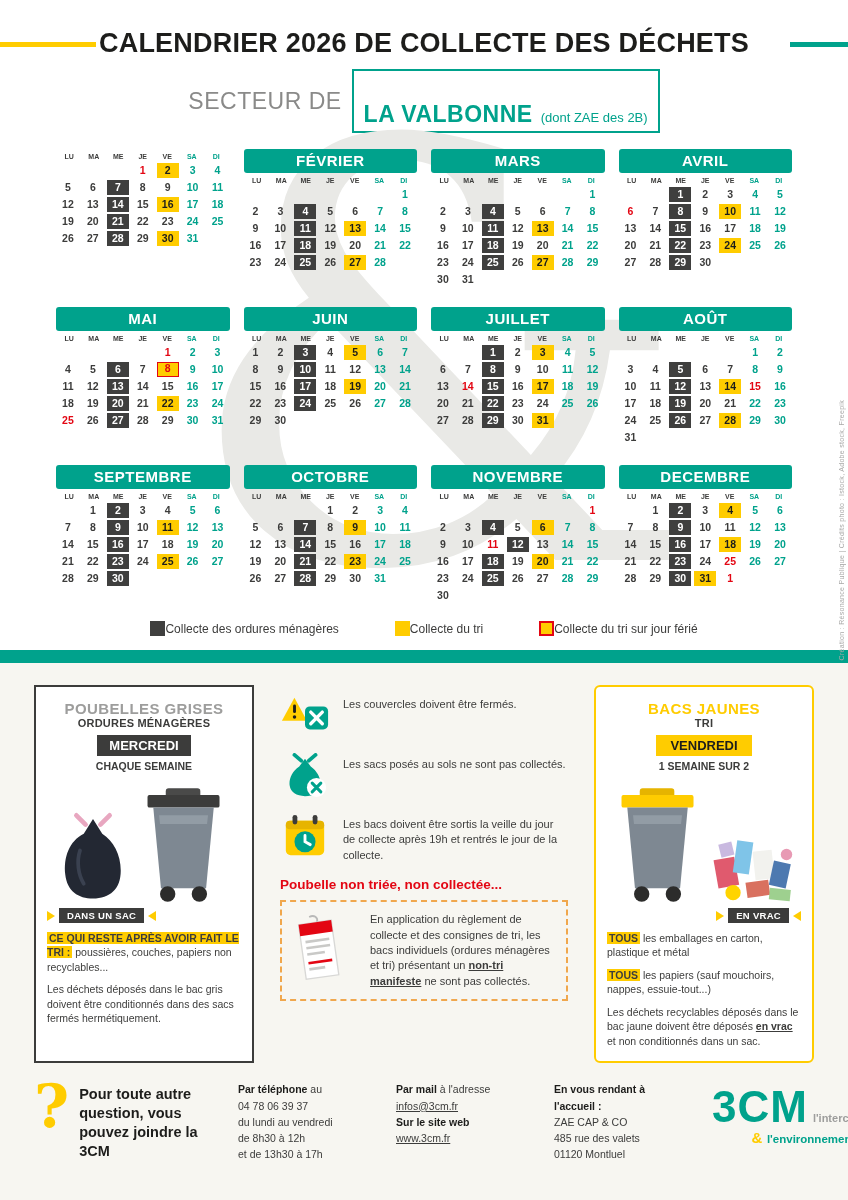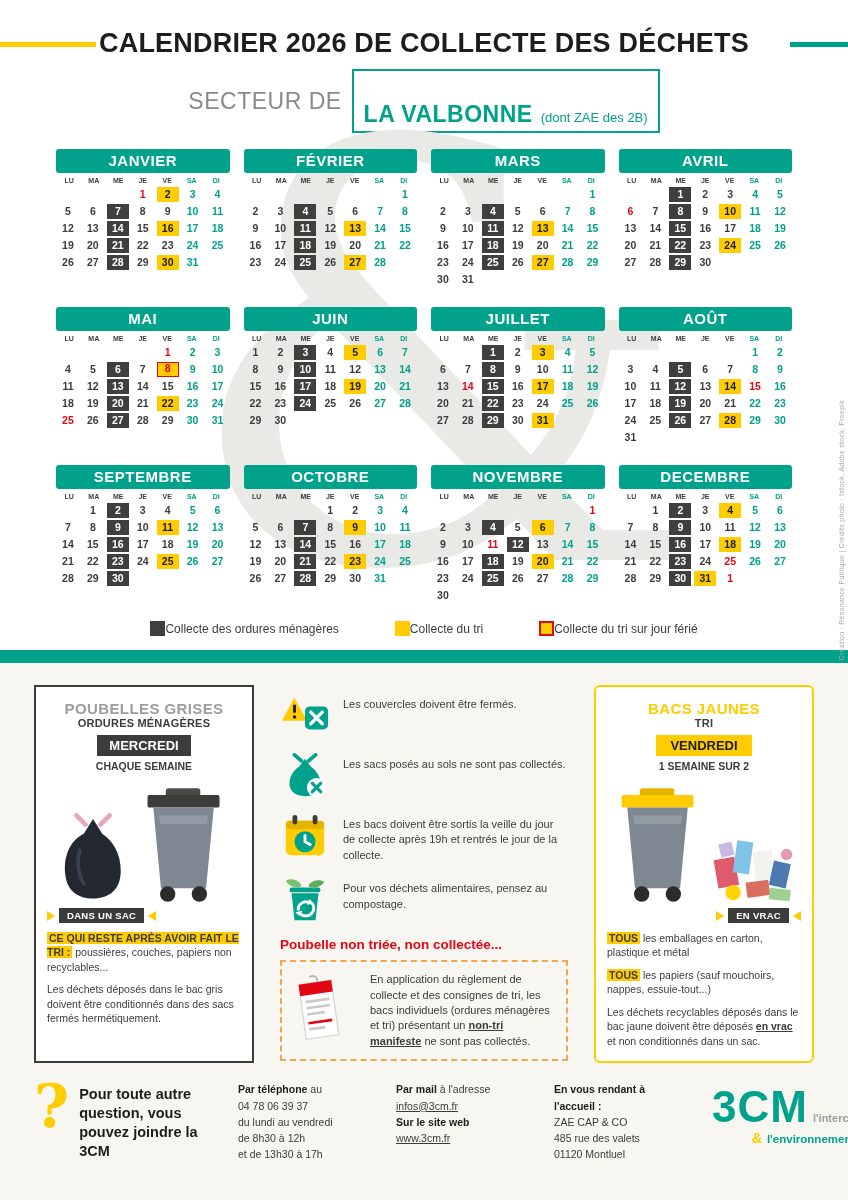--- a/index.html
+++ b/index.html
@@ -116,21 +116,20 @@
     <span class="sector-box">
       <span class="sector-name">LA VALBONNE</span>
       <span class="sector-note">(dont ZAE des 2B)</span>
     </span>
   </div>
 
   <div class="watermark">&amp;</div>
 
   <div class="calendar-grid">
       <div class="month">
-        <div class="month-header">JANVIER</div>
         <div class="dow-row">
           <span class="dow">LU</span>
           <span class="dow">MA</span>
           <span class="dow">ME</span>
           <span class="dow">JE</span>
           <span class="dow">VE</span>
           <span class="dow we">SA</span>
           <span class="dow we">DI</span>
         </div>
         <div class="week-row">
@@ -916,33 +915,20 @@
             <rect x="4" y="8" width="40" height="36" rx="5" fill="#FFCC00"></rect>
             <rect x="4" y="8" width="40" height="9" rx="4" fill="#E6B400"></rect>
             <rect x="11" y="2" width="5" height="10" rx="2.5" fill="#3C3C3B"></rect>
             <rect x="32" y="2" width="5" height="10" rx="2.5" fill="#3C3C3B"></rect>
             <circle cx="24" cy="30" r="11" fill="#00A28C"></circle>
             <path d="M24 23.5 L24 30 L29.5 33" stroke="#fff" stroke-width="3" fill="none" stroke-linecap="round"></path>
           </svg>
           <div class="info-text">Les bacs doivent être sortis la veille du jour de collecte après 19h et rentrés le jour de la collecte.</div>
         </div>
 
-        <div class="info-row">
-          <svg class="info-icon" viewBox="0 0 48 48">
-            <path d="M20 8 C16 2 8 1 4 4 C7 10 14 12 20 10 Z" fill="#7DBF6E"></path>
-            <path d="M28 8 C32 3 40 2 44 5 C41 11 33 12 28 10 Z" fill="#5FAE57"></path>
-            <rect x="8" y="11" width="32" height="5" rx="2" fill="#00A28C"></rect>
-            <path d="M10 17 L38 17 L35 45 L13 45 Z" fill="#00A28C"></path>
-            <path d="M17 35 A8 8 0 0 1 29 27" stroke="#fff" stroke-width="3" fill="none"></path>
-            <path d="M31 27 A8 8 0 0 1 19 38" stroke="#fff" stroke-width="3" fill="none"></path>
-            <path d="M29 23 L33 28 L26 29 Z" fill="#fff"></path>
-            <path d="M19 41 L14 37 L21 35 Z" fill="#fff"></path>
-          </svg>
-          <div class="info-text">Pour vos déchets alimentaires, pensez au compostage.</div>
-        </div>
 
         <div class="alert-h">Poubelle non triée, non collectée...</div>
 
         <div class="alert-box">
           <div class="tag-wrap">
             <svg width="48" height="72" viewBox="0 0 54 76" style="transform:rotate(-8deg)">
               <path d="M22 2 C28 0 32 4 30 9" stroke="#B9B9B8" stroke-width="2" fill="none"></path>
               <rect x="9" y="9" width="37" height="62" fill="#fff" stroke="#D8D8D6" stroke-width="1.5"></rect>
               <rect x="9" y="9" width="37" height="13" fill="#E30613"></rect>
               <rect x="14" y="28" width="27" height="3" fill="#C9C9C7"></rect>

